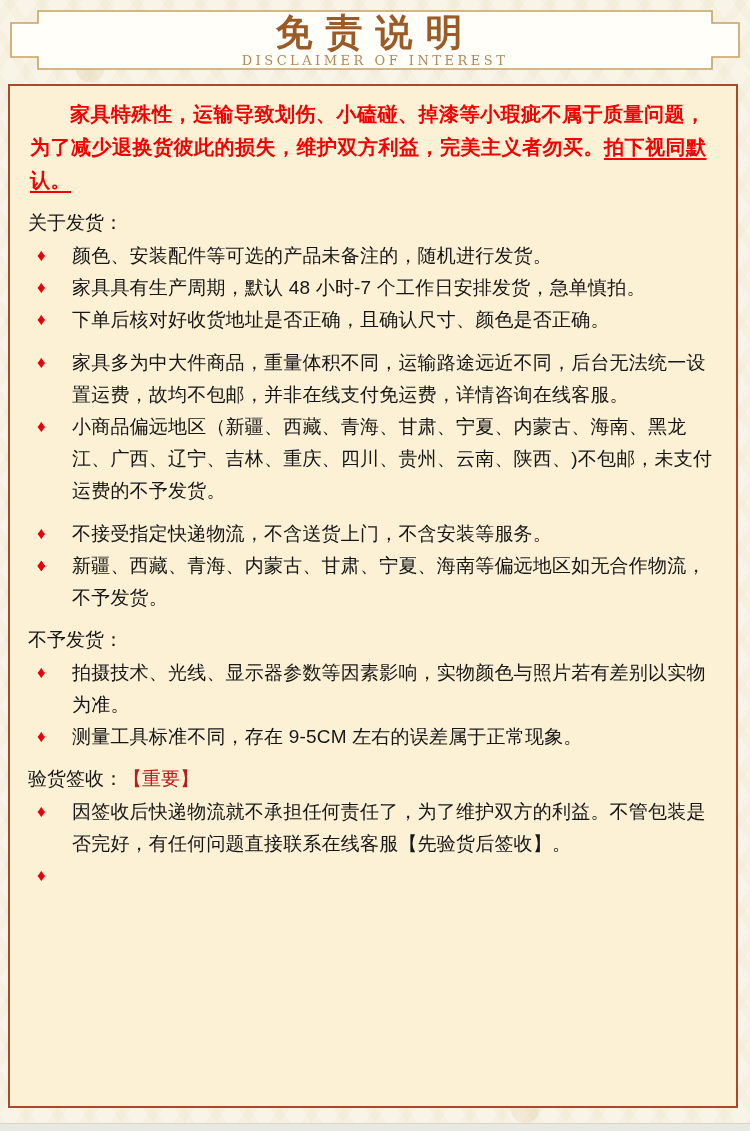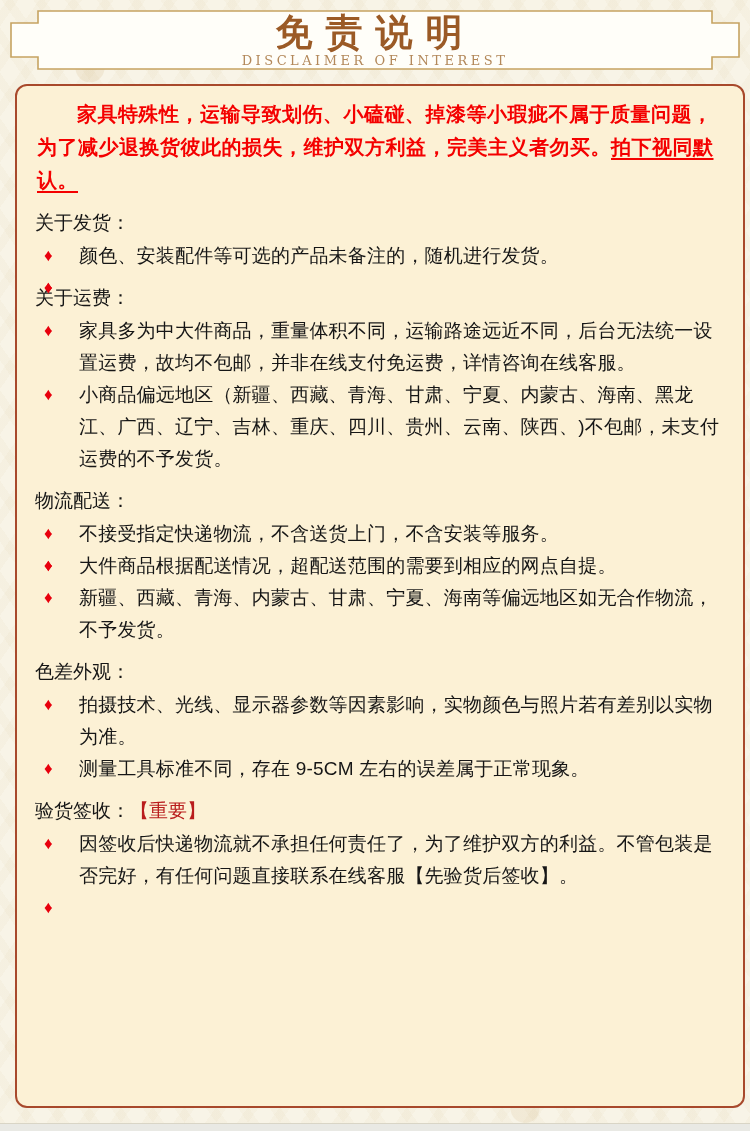--- a/index.html
+++ b/index.html
@@ -30,22 +30,22 @@
     font-family:"DejaVu Serif","Liberation Serif",serif;
     font-size:37px;font-weight:700;color:#9b5a26;
     letter-spacing:13px;line-height:40px;margin-left:1px;
   }
   .title-en{
     font-family:"DejaVu Serif","Liberation Serif",serif;
     font-size:13px;color:#b3885a;letter-spacing:3.5px;margin-top:1px;
   }
   
   .content-box{
-    position:absolute;left:15px;top:84px;width:730px;height:1024px;
-    background:#fcf1d5;border:2px solid #a8492c;border-radius:12px;
+    position:absolute;left:8px;top:84px;width:730px;height:1024px;
+    background:#fcf1d5;border:2px solid #a8492c;border-radius:0;
     box-sizing:border-box;padding:10px 18px 16px 18px;
   }
   .intro{
     color:#f40000;font-weight:700;font-size:20px;line-height:33px;
     text-indent:2em;margin:2px 2px 0 2px;letter-spacing:.5px;
   }
   .intro .ul{
     text-decoration:underline;text-decoration-thickness:2px;text-underline-offset:4px;
   }
   .sec{margin-top:11px;}
@@ -77,37 +77,35 @@
     <div class="title-en">DISCLAIMER OF INTEREST</div>
   </div>
 </div>
 
 <div class="content-box">
   <p class="intro"><span>家具特殊性，运输导致划伤、小磕碰、掉漆等小瑕疵不属于质量问题，为了减少退换货彼此的损失，维护双方利益，完美主义者勿买。</span><span class="ul">拍下视同默认。</span></p>
   <div id="sections">
       <section class="sec">
         <div class="sec-heading"><span>关于发货：</span></div>
         <div class="item"><span class="bullet">♦</span><span>颜色、安装配件等可选的产品未备注的，随机进行发货。</span></div>
-        <div class="item"><span class="bullet">♦</span></div>
-        <div class="item"><span class="bullet">♦</span></div>
+        <div class="item"><span class="bullet">♦</span><span>家具具有生产周期，默认 48 小时-7 个工作日安排发货，急单慎拍。</span></div>
+        <div class="item"><span class="bullet">♦</span><span>下单后核对好收货地址是否正确，且确认尺寸、颜色是否正确。</span></div>
       </section>
       <section class="sec">
-        <div class="sec-heading"><span>关于运费：</span></div>
         <div class="item"><span class="bullet">♦</span><span>家具多为中大件商品，重量体积不同，运输路途远近不同，后台无法统一设置运费，故均不包邮，并非在线支付免运费，详情咨询在线客服。</span></div>
         <div class="item"><span class="bullet">♦</span><span>小商品偏远地区（新疆、西藏、青海、甘肃、宁夏、内蒙古、海南、黑龙江、广西、辽宁、吉林、重庆、四川、贵州、云南、陕西、)不包邮，未支付运费的不予发货。</span></div>
       </section>
       <section class="sec">
-        <div class="sec-heading"><span>物流配送：</span></div>
         <div class="item"><span class="bullet">♦</span><span>不接受指定快递物流，不含送货上门，不含安装等服务。</span></div>
         <div class="item"><span class="bullet">♦</span></div>
-        <div class="item"><span class="bullet">♦</span><span>大件商品根据配送情况，超配送范围的需要到相应的网点自提。</span></div>
+        <div class="item"><span class="bullet">♦</span></div>
         <div class="item"><span class="bullet">♦</span><span>新疆、西藏、青海、内蒙古、甘肃、宁夏、海南等偏远地区如无合作物流，不予发货。</span></div>
       </section>
       <section class="sec">
-        <div class="sec-heading"><span>色差外观：</span></div>
+        <div class="sec-heading"><span>不予发货：</span></div>
         <div class="item"><span class="bullet">♦</span><span>拍摄技术、光线、显示器参数等因素影响，实物颜色与照片若有差别以实物为准。</span></div>
         <div class="item"><span class="bullet">♦</span><span>测量工具标准不同，存在 9-5CM 左右的误差属于正常现象。</span></div>
       </section>
       <section class="sec">
         <div class="sec-heading"><span>验货签收：</span><span class="imp">【重要】</span></div>
         <div class="item"><span class="bullet">♦</span><span>因签收后快递物流就不承担任何责任了，为了维护双方的利益。不管包装是否完好，有任何问题直接联系在线客服【先验货后签收】。</span></div>
         <div class="item"><span class="bullet">♦</span></div>
       </section>
     </div>
 </div>

